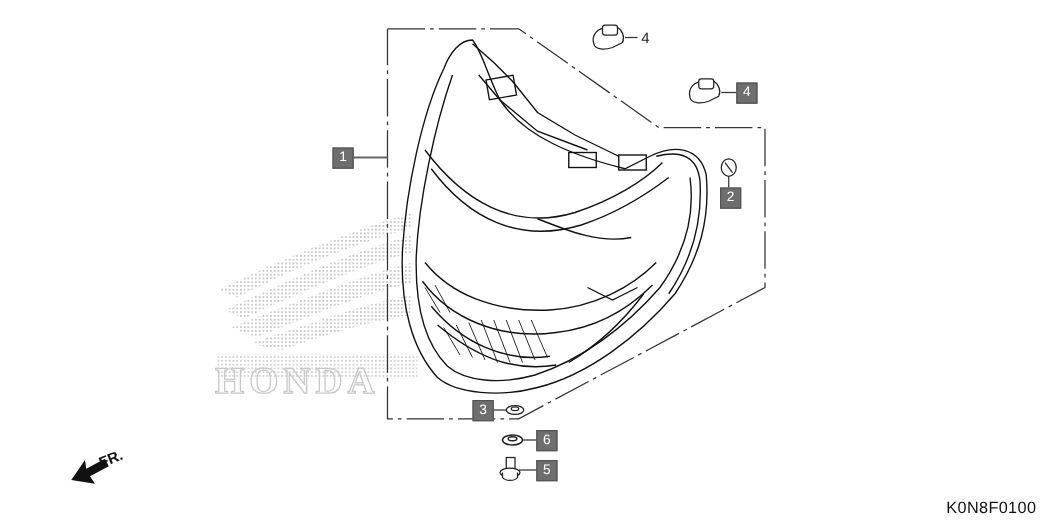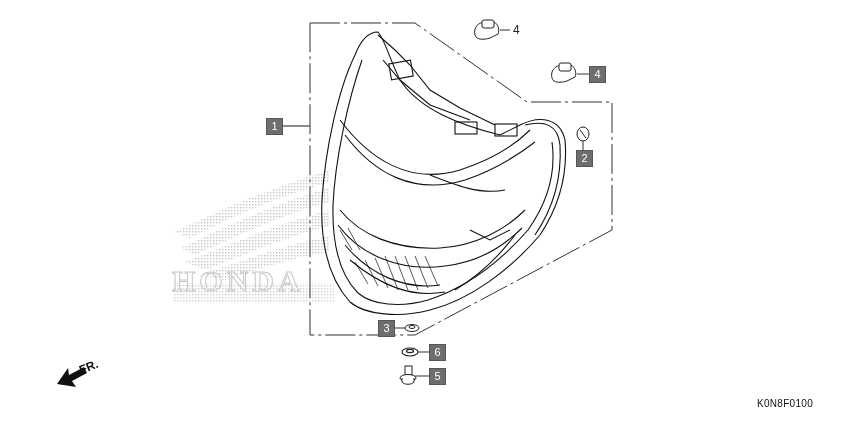--- a/index.html
+++ b/index.html
@@ -1,23 +1,23 @@
 <!DOCTYPE html>
 <html><head>
 <meta charset="utf-8">
 <style>
   html, body { margin:0; padding:0; background:#ffffff; }
   body { width:842px; height:421px; position:relative; overflow:hidden; font-family:"Liberation Sans", sans-serif; }
   #canvas { position:absolute; left:0; top:0; width:842px; height:421px; }
   .callout-box { position:absolute; width:15px; height:15px; background:#6e6e6e; border:1px solid #555; color:#fff;
     font-family:"Liberation Sans", sans-serif; font-size:11px; line-height:15px; text-align:center; box-sizing:content-box; }
   .callout-plain { position:absolute; color:#222; font-size:12px; font-family:"Liberation Sans", sans-serif; }
-  .diagram-code { position:absolute; left:757px; top:398px; font-size:10px; color:#111; font-family:"Liberation Sans", sans-serif; letter-spacing:0.3px; }
+  .diagram-code { position:absolute; left:757px; top:398px; font-size:13px; color:#111; font-family:"Liberation Sans", sans-serif; letter-spacing:0.3px; }
   .fr-label { position:absolute; left:79px; top:360px; font-size:12px; font-weight:bold; color:#111; transform:rotate(-22deg); font-family:"Liberation Sans", sans-serif; }
-  .watermark { position:absolute; left:172px; top:264px; font-family:"Liberation Serif", serif; font-size:30px; font-weight:bold;
+  .watermark { position:absolute; left:172px; top:288px; font-family:"Liberation Serif", serif; font-size:30px; font-weight:bold;
     color:transparent; -webkit-text-stroke:1px #c8c8c8; letter-spacing:4px; }
 </style>
 </head>
 <body>
 
 <div id="canvas">
   <svg width="842" height="421" viewBox="0 0 842 421">
 
     <defs>
       <pattern id="dots" width="3" height="3" patternUnits="userSpaceOnUse">

